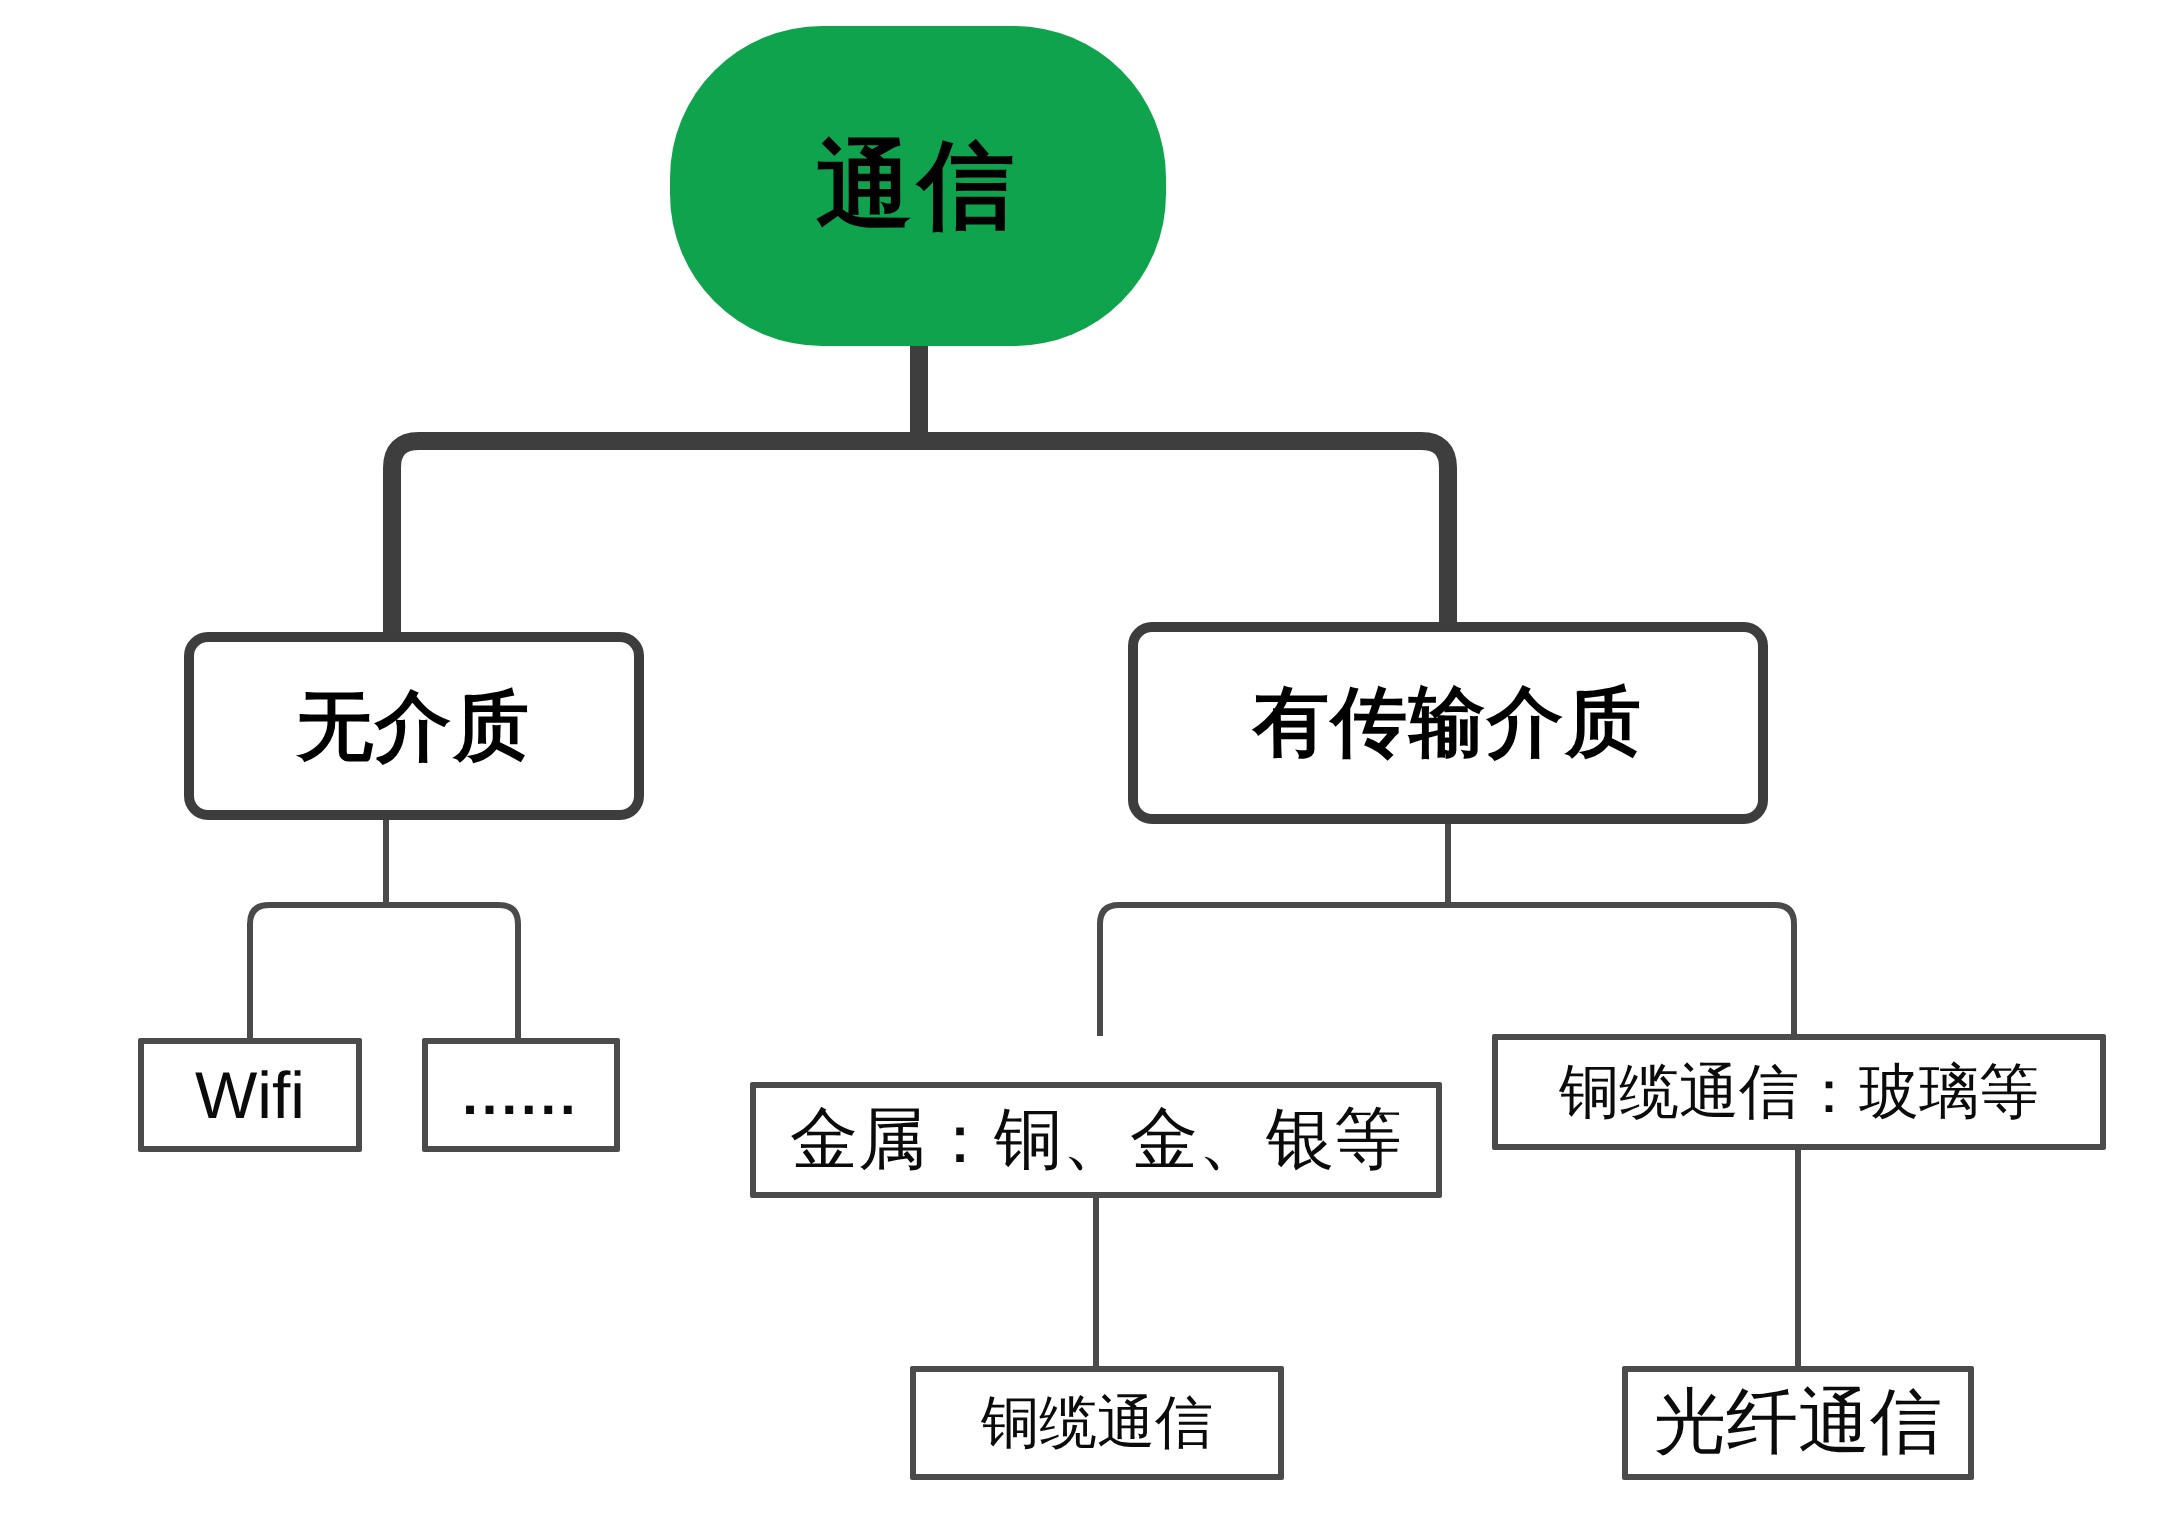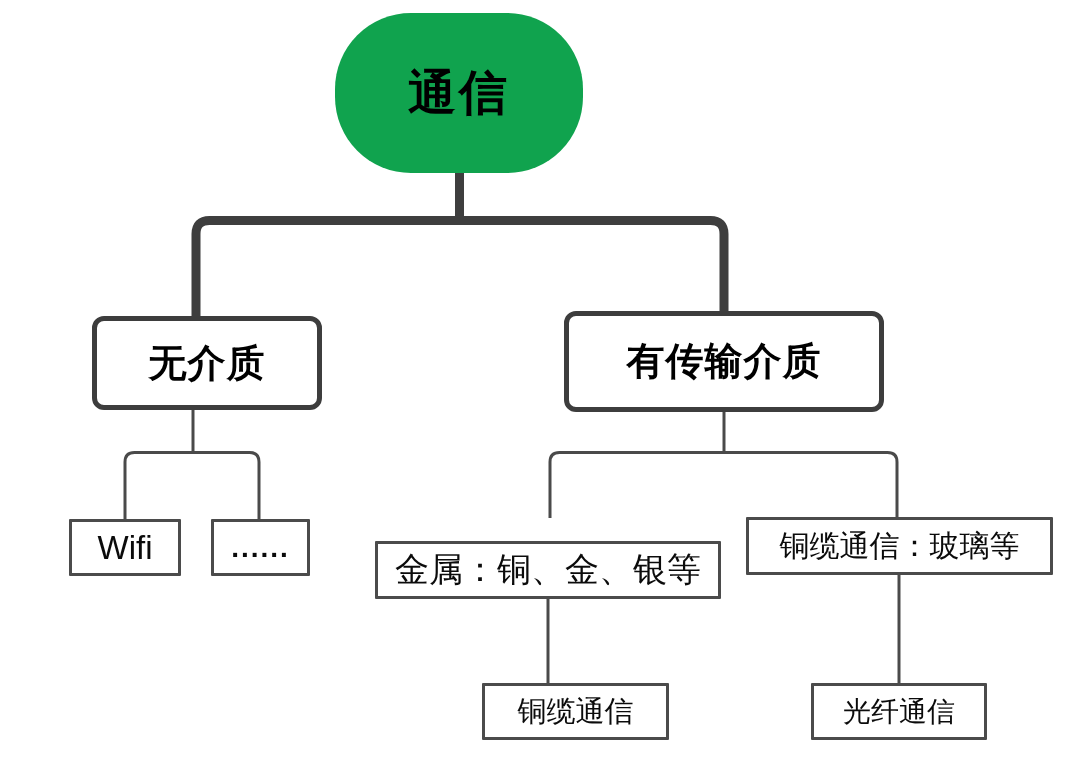--- a/index.html
+++ b/index.html
@@ -62,22 +62,22 @@
   .node-with-medium{left:564px;top:311px;width:320px;height:101px;}
   .leaf{
     border:3px solid var(--box_border_thin);
     border-radius:1px;
     font-weight:400;
   }
   .node-wifi{left:69px;top:519px;width:112px;height:57px;font-size:33px;}
   .node-ellipsis{left:211px;top:519px;width:99px;height:57px;font-size:28px;font-weight:700;letter-spacing:2px;}
   .node-metal{left:375px;top:517px;width:346px;height:58px;font-size:34px;margin-top:24px;}
   .node-transparent{left:746px;top:517px;width:307px;height:58px;font-size:30px;}
-  .node-copper{left:482px;top:683px;width:187px;height:57px;font-size:29px;}
-  .node-fiber{left:811px;top:683px;width:176px;height:57px;font-size:28px;}
+  .node-copper{left:455px;top:683px;width:187px;height:57px;font-size:29px;}
+  .node-fiber{left:811px;top:683px;width:176px;height:57px;font-size:36px;}
 </style>
 </head>
 <body>
 
 <div class="stage">
 
   <svg class="connectors" viewBox="0 0 1080 765" xmlns="http://www.w3.org/2000/svg" aria-hidden="true">
 
     <path class="thick" d="M459.5 170 L459.5 220"></path>
     <path class="thick" d="M196 317 L196 234 Q196 220.5 209.5 220.5 L710.5 220.5 Q724 220.5 724 234 L724 312"></path>

